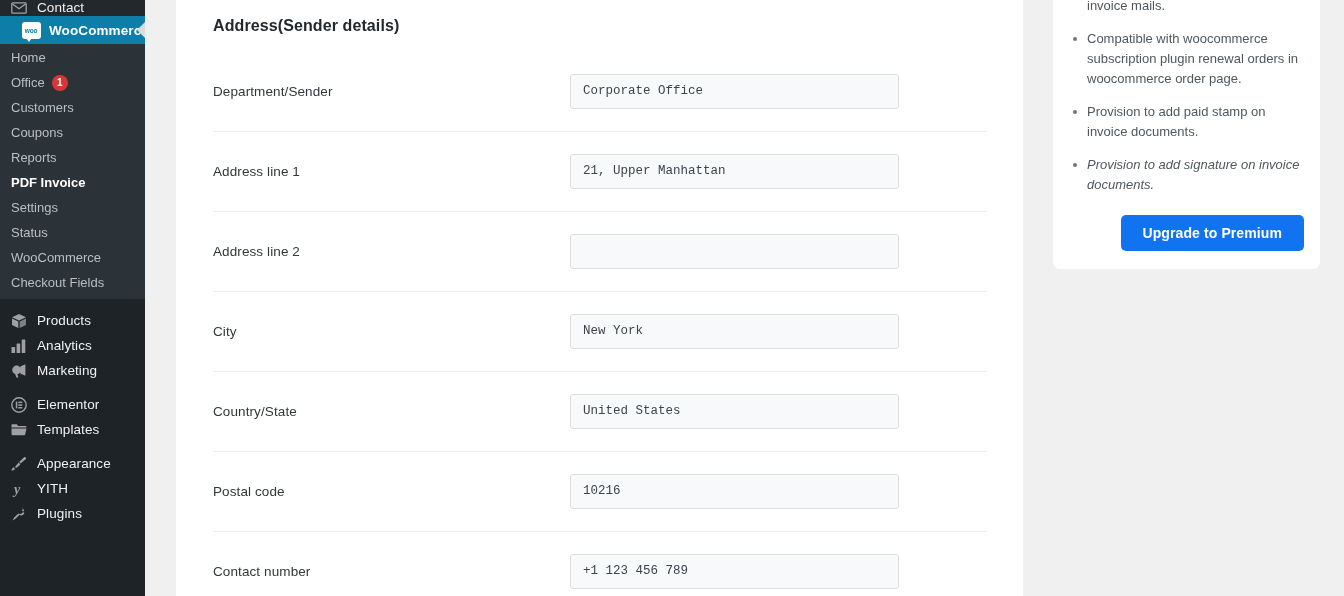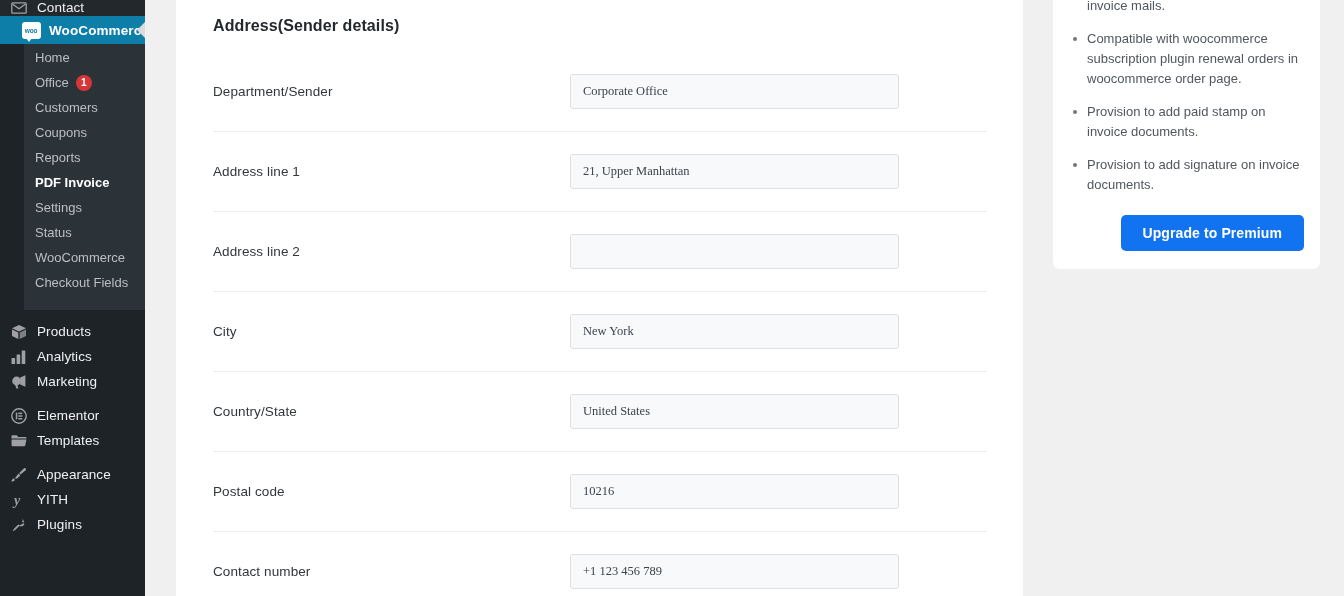--- a/index.html
+++ b/index.html
@@ -103,22 +103,21 @@
     bottom: -3px; left: 4px;
     width: 0; height: 0;
     border-left: 3px solid transparent;
     border-right: 3px solid transparent;
     border-top: 4px solid #fff;
   }
 
   
   .submenu {
     background: #2c3338;
-    padding: 1px 0 15px 0;
-    margin-left: 24px;
+    padding: 1px 0 4px 0;
   }
   .submenu-item {
     display: flex;
     align-items: center;
     height: 25px;
     padding: 0 10px 0 11px;
     color: #b9bfc4;
     font-size: 13px;
     line-height: 25px;
     cursor: pointer;
@@ -198,21 +197,21 @@
 
   .field-input {
     position: absolute;
     left: 394px;
     width: 329px;
     height: 35px;
     background: #f8f9fb;
     border: 1px solid #dcdee0;
     border-radius: 3px;
     padding: 0 12px;
-    font-family: Liberation Serif, serif;
+    font-family: Liberation Mono, monospace;
     font-size: 12.5px;
     color: #3c434a;
     outline: none;
   }
   .field-input::placeholder { color: #a7aaad; }
 
   
   .right-rail {
     position: absolute;
     left: 1023px; top: 0;
@@ -245,21 +244,21 @@
   }
   .promo-list li::before {
     content: "";
     position: absolute;
     left: 4px;
     top: 8px;
     width: 4px; height: 4px;
     border-radius: 50%;
     background: #72777c;
   }
-  .promo-list li:last-child { margin-bottom: 0; }
+  .promo-list li:last-child { margin-bottom: 0; font-style: italic; }
 
   .upgrade-wrap {
     display: flex;
     justify-content: flex-end;
     margin-top: 20px;
   }
   .upgrade-btn {
     background: #1273f0;
     color: #ffffff;
     border: none;

